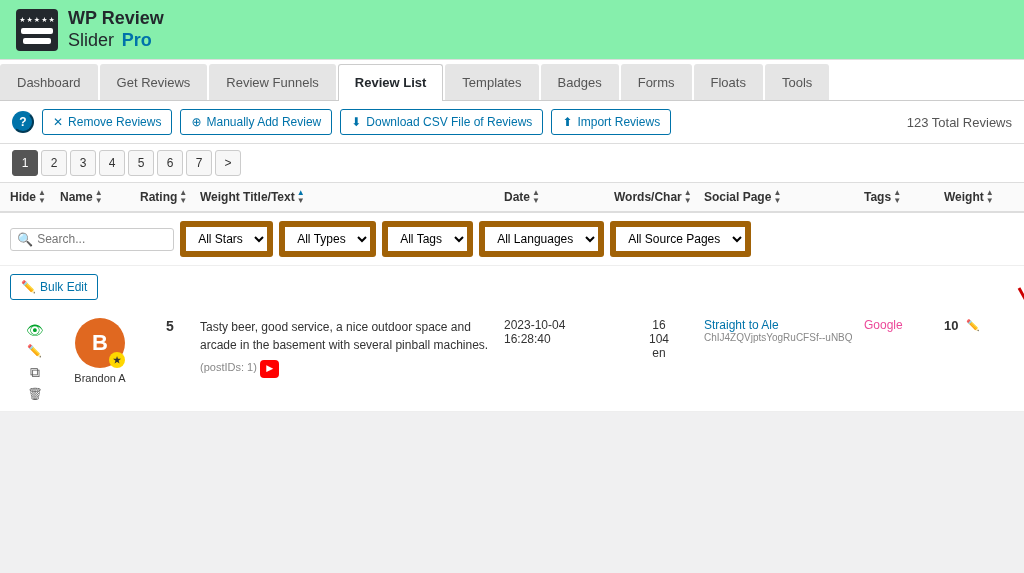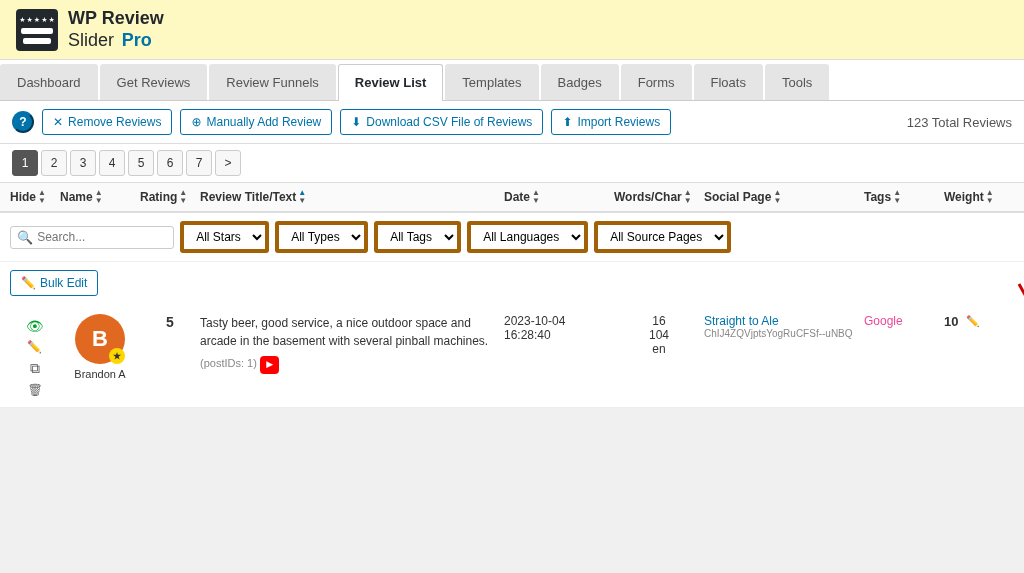--- a/index.html
+++ b/index.html
@@ -1,19 +1,19 @@
 <!DOCTYPE html>
 <html><head>
   <meta charset="utf-8">
   <style>
     * { box-sizing: border-box; margin: 0; padding: 0; }
     body { font-family: -apple-system, BlinkMacSystemFont, 'Segoe UI', Arial, sans-serif; font-size: 13px; background: #f0f0f1; color: #333; }
 
     
-    .header { background: #fef9c3; border-bottom: 1px solid #ddd; display: flex; align-items: center; padding: 8px 16px; }
+    .header { background: #86efac; border-bottom: 1px solid #ddd; display: flex; align-items: center; padding: 8px 16px; }
     .logo { display: flex; align-items: center; gap: 10px; }
     .logo-icon { background: #23282d; width: 42px; height: 42px; border-radius: 4px; display: flex; align-items: center; justify-content: center; flex-direction: column; gap: 2px; }
     .logo-star-row { display: flex; gap: 1px; }
     .logo-star { color: #fff; font-size: 7px; }
     .logo-bar { background: #fff; height: 6px; width: 32px; border-radius: 2px; margin-top: 2px; }
     .logo-text { line-height: 1.2; }
     .logo-text .wp { font-size: 18px; font-weight: 700; color: #23282d; }
     .logo-text .slider { font-size: 18px; font-weight: 400; color: #23282d; }
     .logo-text .pro { font-size: 18px; font-weight: 700; color: #0073aa; }
 
@@ -40,21 +40,21 @@
     
     .table-header { display: grid; grid-template-columns: 50px 80px 60px 1fr 110px 90px 160px 80px 70px; border-bottom: 2px solid #ddd; padding: 6px 10px; background: #fafafa; }
     .th { font-size: 12px; font-weight: 600; color: #333; display: flex; align-items: center; gap: 2px; }
     .sort-arrows { display: flex; flex-direction: column; font-size: 8px; line-height: 1; color: #555; }
 
     
     .filter-bar { display: flex; align-items: center; gap: 6px; padding: 8px 10px; border-bottom: 1px solid #eee; flex-wrap: wrap; background: #fff; }
     .search-wrap { display: flex; align-items: center; border: 1px solid #ccc; border-radius: 3px; padding: 3px 6px; background: #fff; gap: 4px; }
     .search-wrap input { border: none; outline: none; font-size: 12px; width: 130px; }
     .search-icon-unicode { color: #555; font-size: 13px; }
-    .filter-select { padding: 4px 8px; border: 4px solid #a16207; border-radius: 3px; font-size: 12px; background: #fff; cursor: pointer; }
+    .filter-select { padding: 4px 8px; border: 6px solid #a16207; border-radius: 3px; font-size: 12px; background: #fff; cursor: pointer; }
     .bulk-edit-btn { display: inline-flex; align-items: center; gap: 4px; padding: 5px 10px; font-size: 12px; border: 1px solid #0073aa; border-radius: 3px; cursor: pointer; background: #fff; color: #0073aa; margin-top: 4px; }
 
     
     .review-row { display: grid; grid-template-columns: 50px 80px 60px 1fr 110px 90px 160px 80px 70px; border-bottom: 1px solid #eee; padding: 10px; align-items: start; background: #fff; }
 
     
     .row-actions { display: flex; flex-direction: column; gap: 6px; align-items: center; padding-top: 4px; }
     .action-icon { cursor: pointer; font-size: 14px; color: #555; }
     .action-icon.eye { color: #00a32a; }
     .action-icon.edit { color: #666; font-size: 12px; }
@@ -191,21 +191,21 @@
         </span>
     </div>
     <div class="th">
       <span>Rating</span>
       <span class="sort-arrows">
           <span>▲</span>
           <span>▼</span>
         </span>
     </div>
     <div class="th">
-      <span>Review Title/Text</span>
+      <span>Weight Title/Text</span>
       <span class="sort-arrows">
           <span style="color:#0073aa;">▲</span>
           <span>▼</span>
         </span>
     </div>
     <div class="th">
       <span>Date</span>
       <span class="sort-arrows">
           <span>▲</span>
           <span>▼</span>

